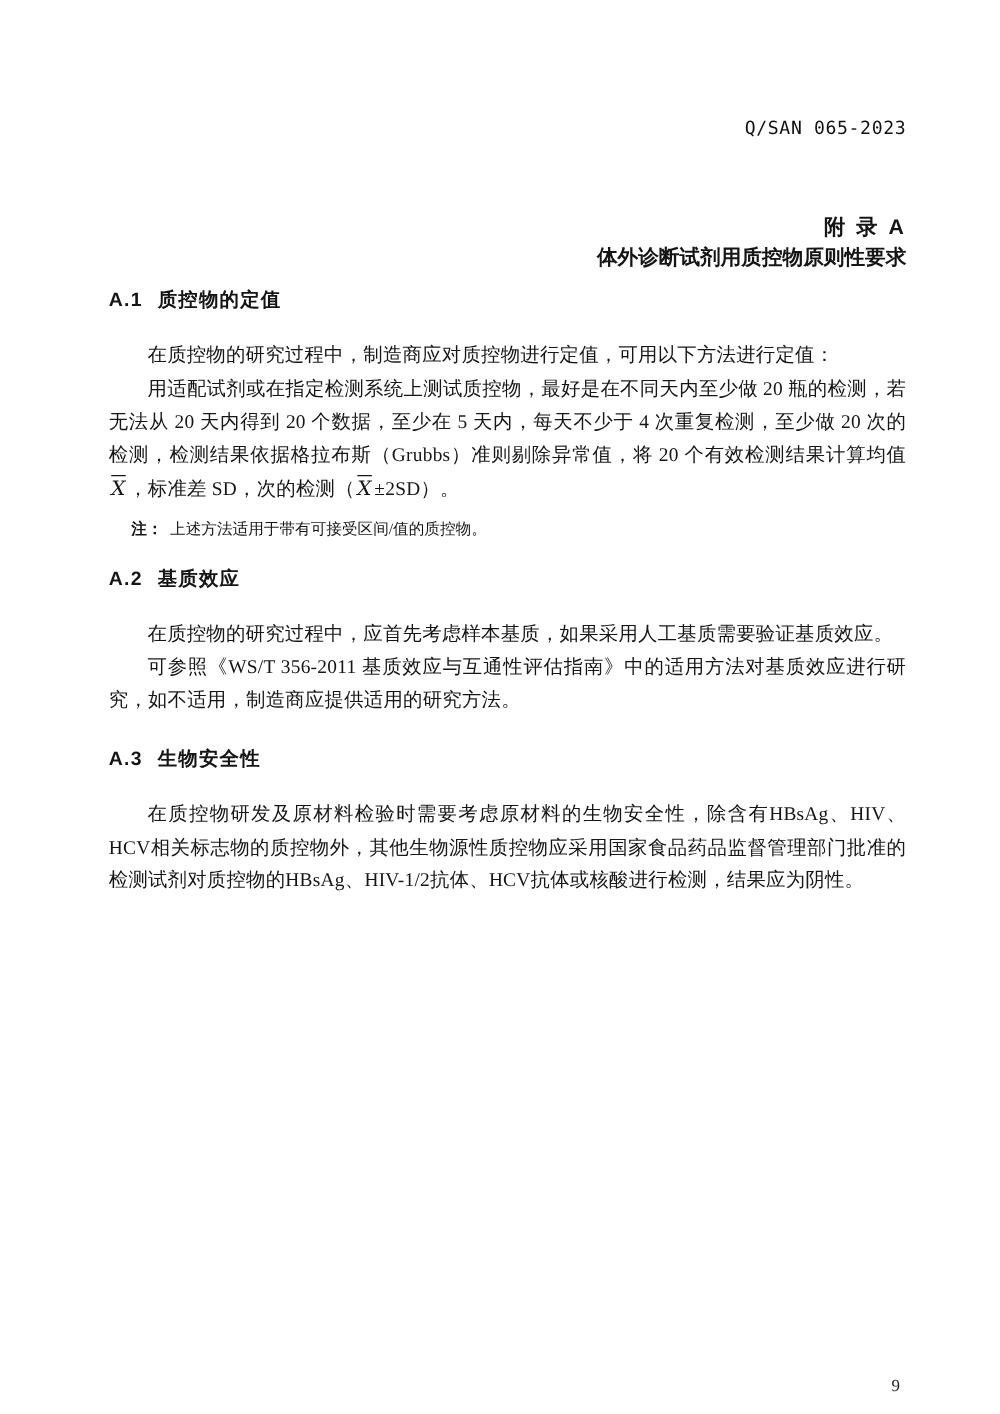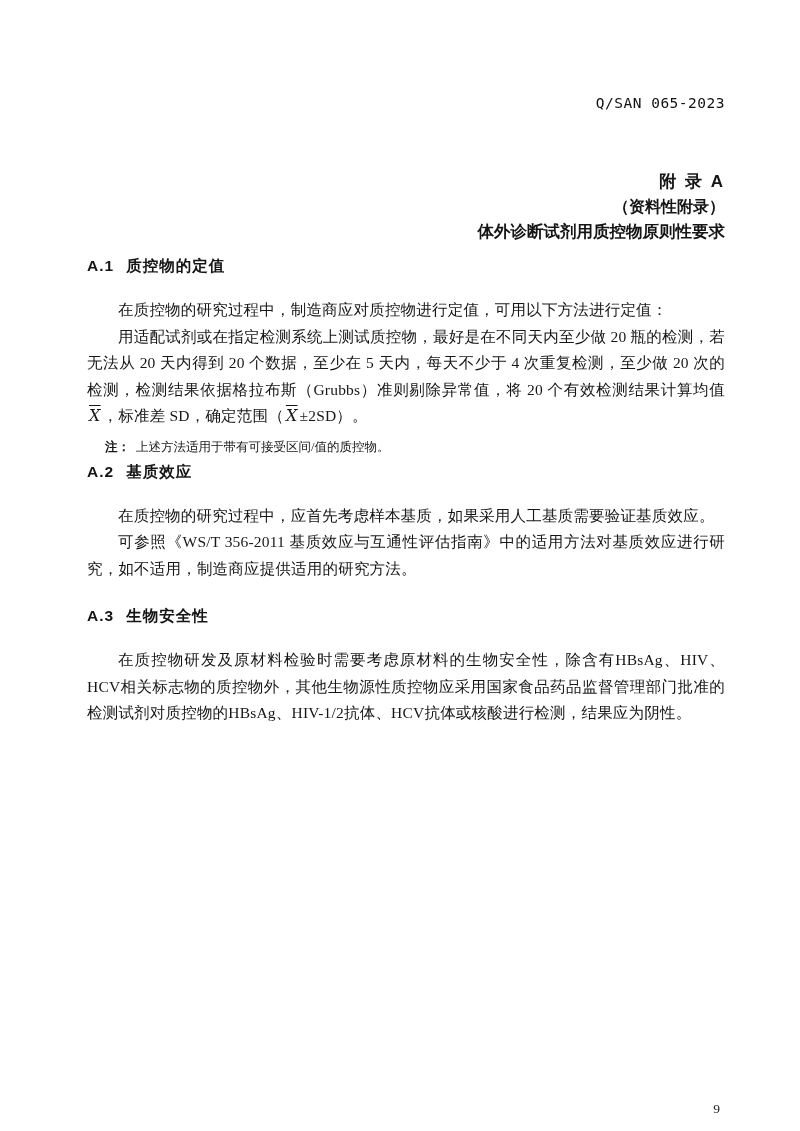--- a/index.html
+++ b/index.html
@@ -53,21 +53,21 @@
     margin: 0;
     font-family: "Liberation Sans", "DejaVu Sans", sans-serif;
     font-weight: bold;
     font-size: 15.5px;
     line-height: 20px;
     color: #151515;
   }
   .section-heading .h-num { letter-spacing: 1px; }
   .section-heading .h-text { margin-left: 12px; letter-spacing: 1px; }
   .heading-a1 { margin-top: 12px; }
-  .heading-a2 { margin-top: 4px; }
+  .heading-a2 { margin-top: 20px; }
   .heading-a3 { margin-top: 24px; }
   .body-para {
     margin: 0;
     font-size: 15.5px;
     line-height: 26.5px;
     text-align: justify;
     text-indent: 2em;
     color: #161616;
     letter-spacing: 0.2px;
   }
@@ -105,31 +105,30 @@
 <body>
 
 <div class="page">
 
   <div class="doc-header">
     <span>Q/SAN 065-2023</span>
   </div>
 
   <div class="title-block">
     <p class="title-line1">附 录 A</p>
-    <p class="title-line2">（资料性附录）</p>
     <p class="title-line3">体外诊断试剂用质控物原则性要求</p>
   </div>
 
   <h3 class="section-heading heading-a1">
     <span class="h-num">A.1</span><span class="h-text">质控物的定值</span>
   </h3>
 
   <p class="body-para para-gap">在质控物的研究过程中，制造商应对质控物进行定值，可用以下方法进行定值：</p>
 
-  <p class="body-para"><span>用适配试剂或在指定检测系统上测试质控物，最好是在不同天内至少做 20 瓶的检测，若无法从 20 天内得到 20 个数据，至少在 5 天内，每天不少于 4 次重复检测，至少做 20 次的检测，检测结果依据格拉布斯（Grubbs）准则剔除异常值，将 20 个有效检测结果计算均值 </span><span class="xbar">X</span><span>，标准差 SD，确定范围（</span><span class="xbar">X</span><span>±2SD）。</span></p>
+  <p class="body-para"><span>用适配试剂或在指定检测系统上测试质控物，最好是在不同天内至少做 20 瓶的检测，若无法从 20 天内得到 20 个数据，至少在 5 天内，每天不少于 4 次重复检测，至少做 20 次的检测，检测结果依据格拉布斯（Grubbs）准则剔除异常值，将 20 个有效检测结果计算均值 </span><span class="xbar">X</span><span>，标准差 SD，次的检测（</span><span class="xbar">X</span><span>±2SD）。</span></p>
 
   <div class="note-block">
     <div class="note-line1">
       <span class="note-label">注：</span><span>上述方法适用于带有可接受区间/值的质控物。</span>
     </div>
   </div>
 
   <h3 class="section-heading heading-a2">
     <span class="h-num">A.2</span><span class="h-text">基质效应</span>
   </h3>

